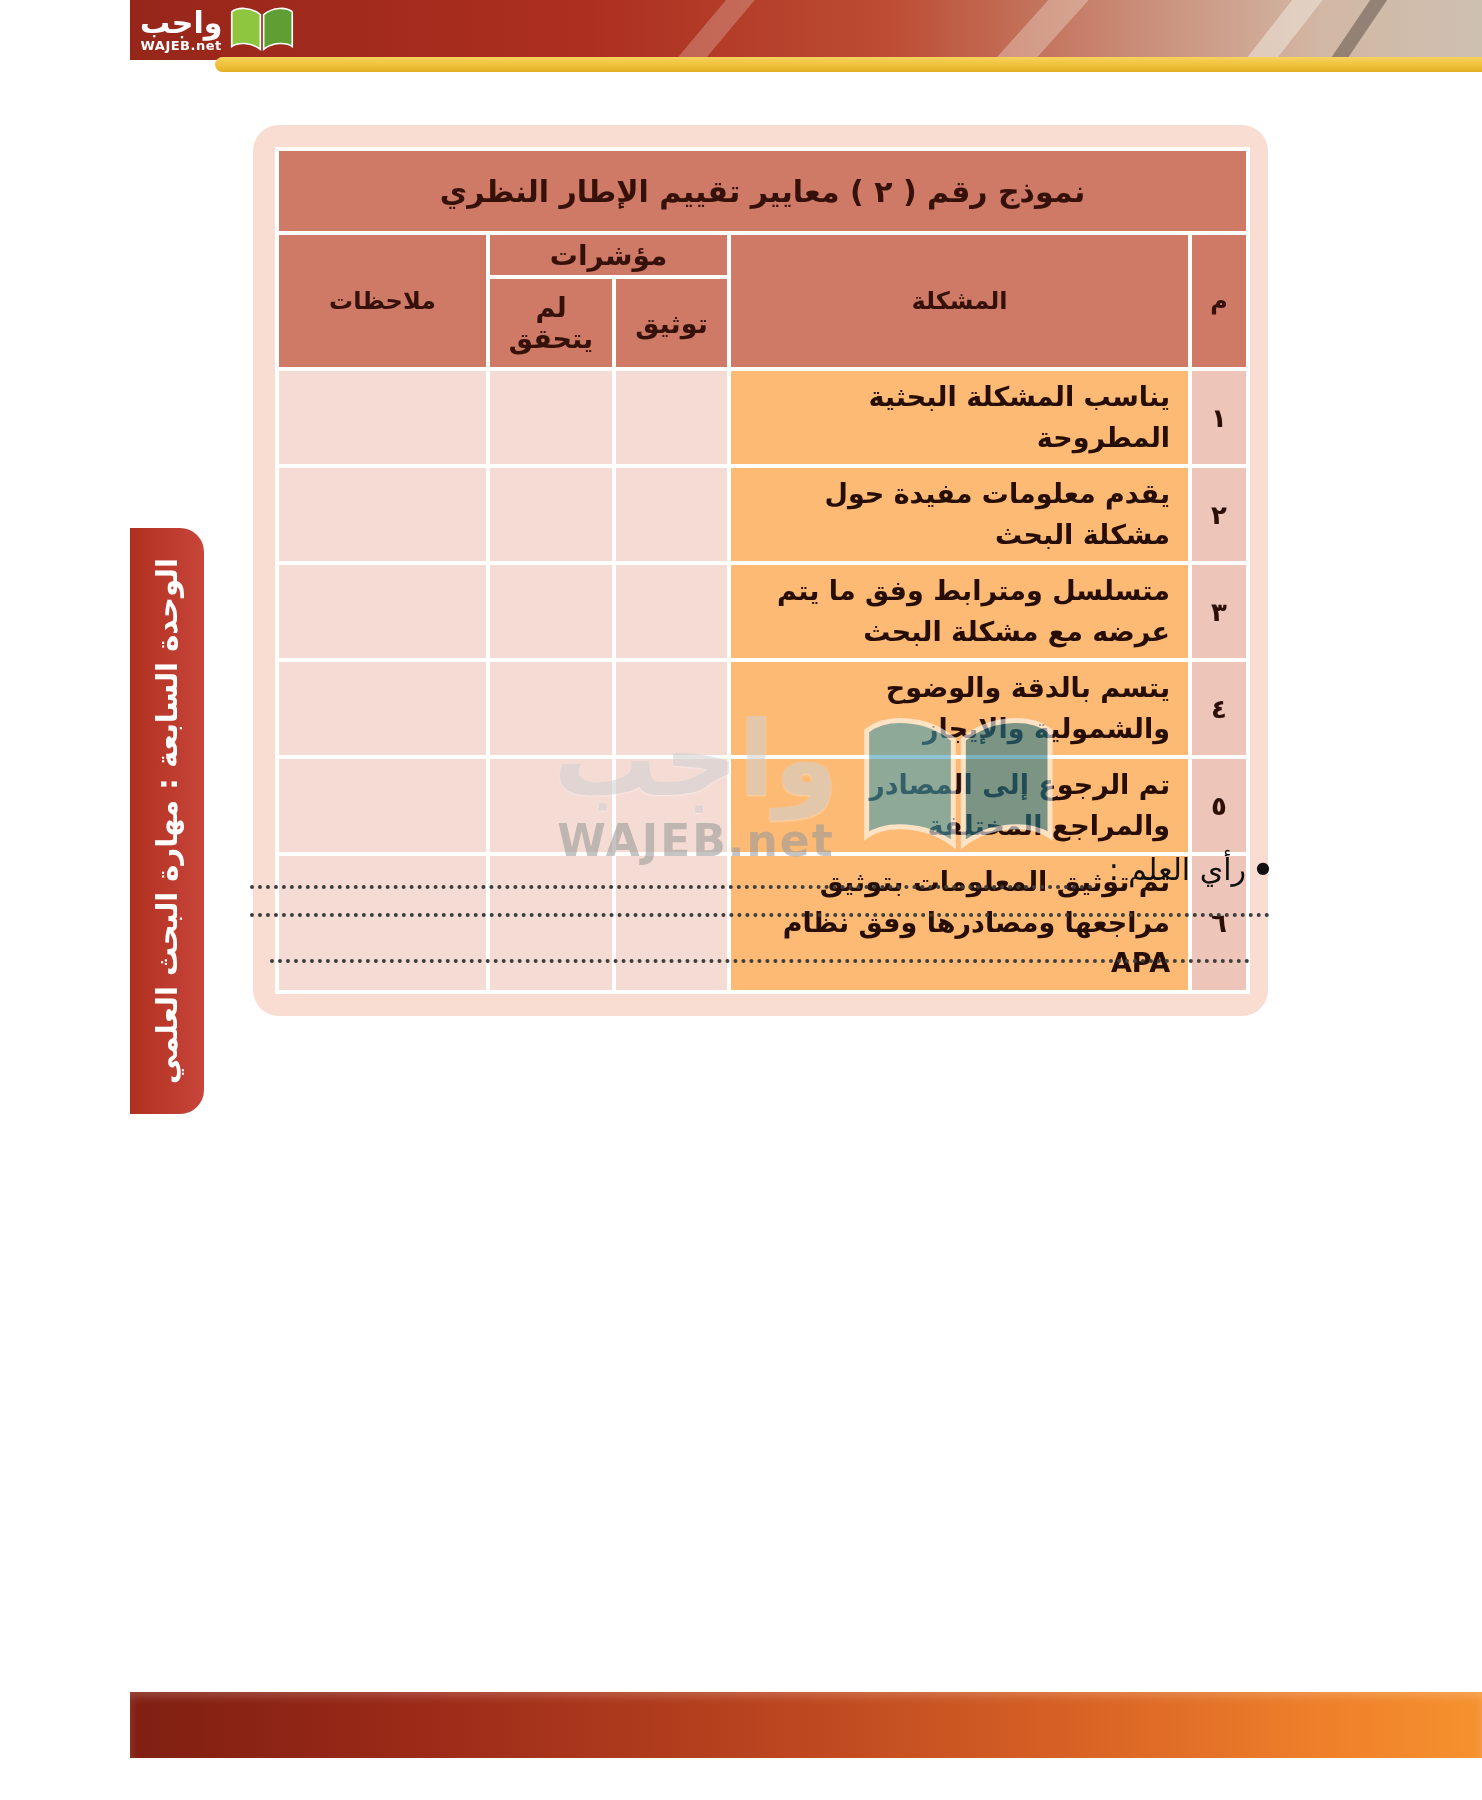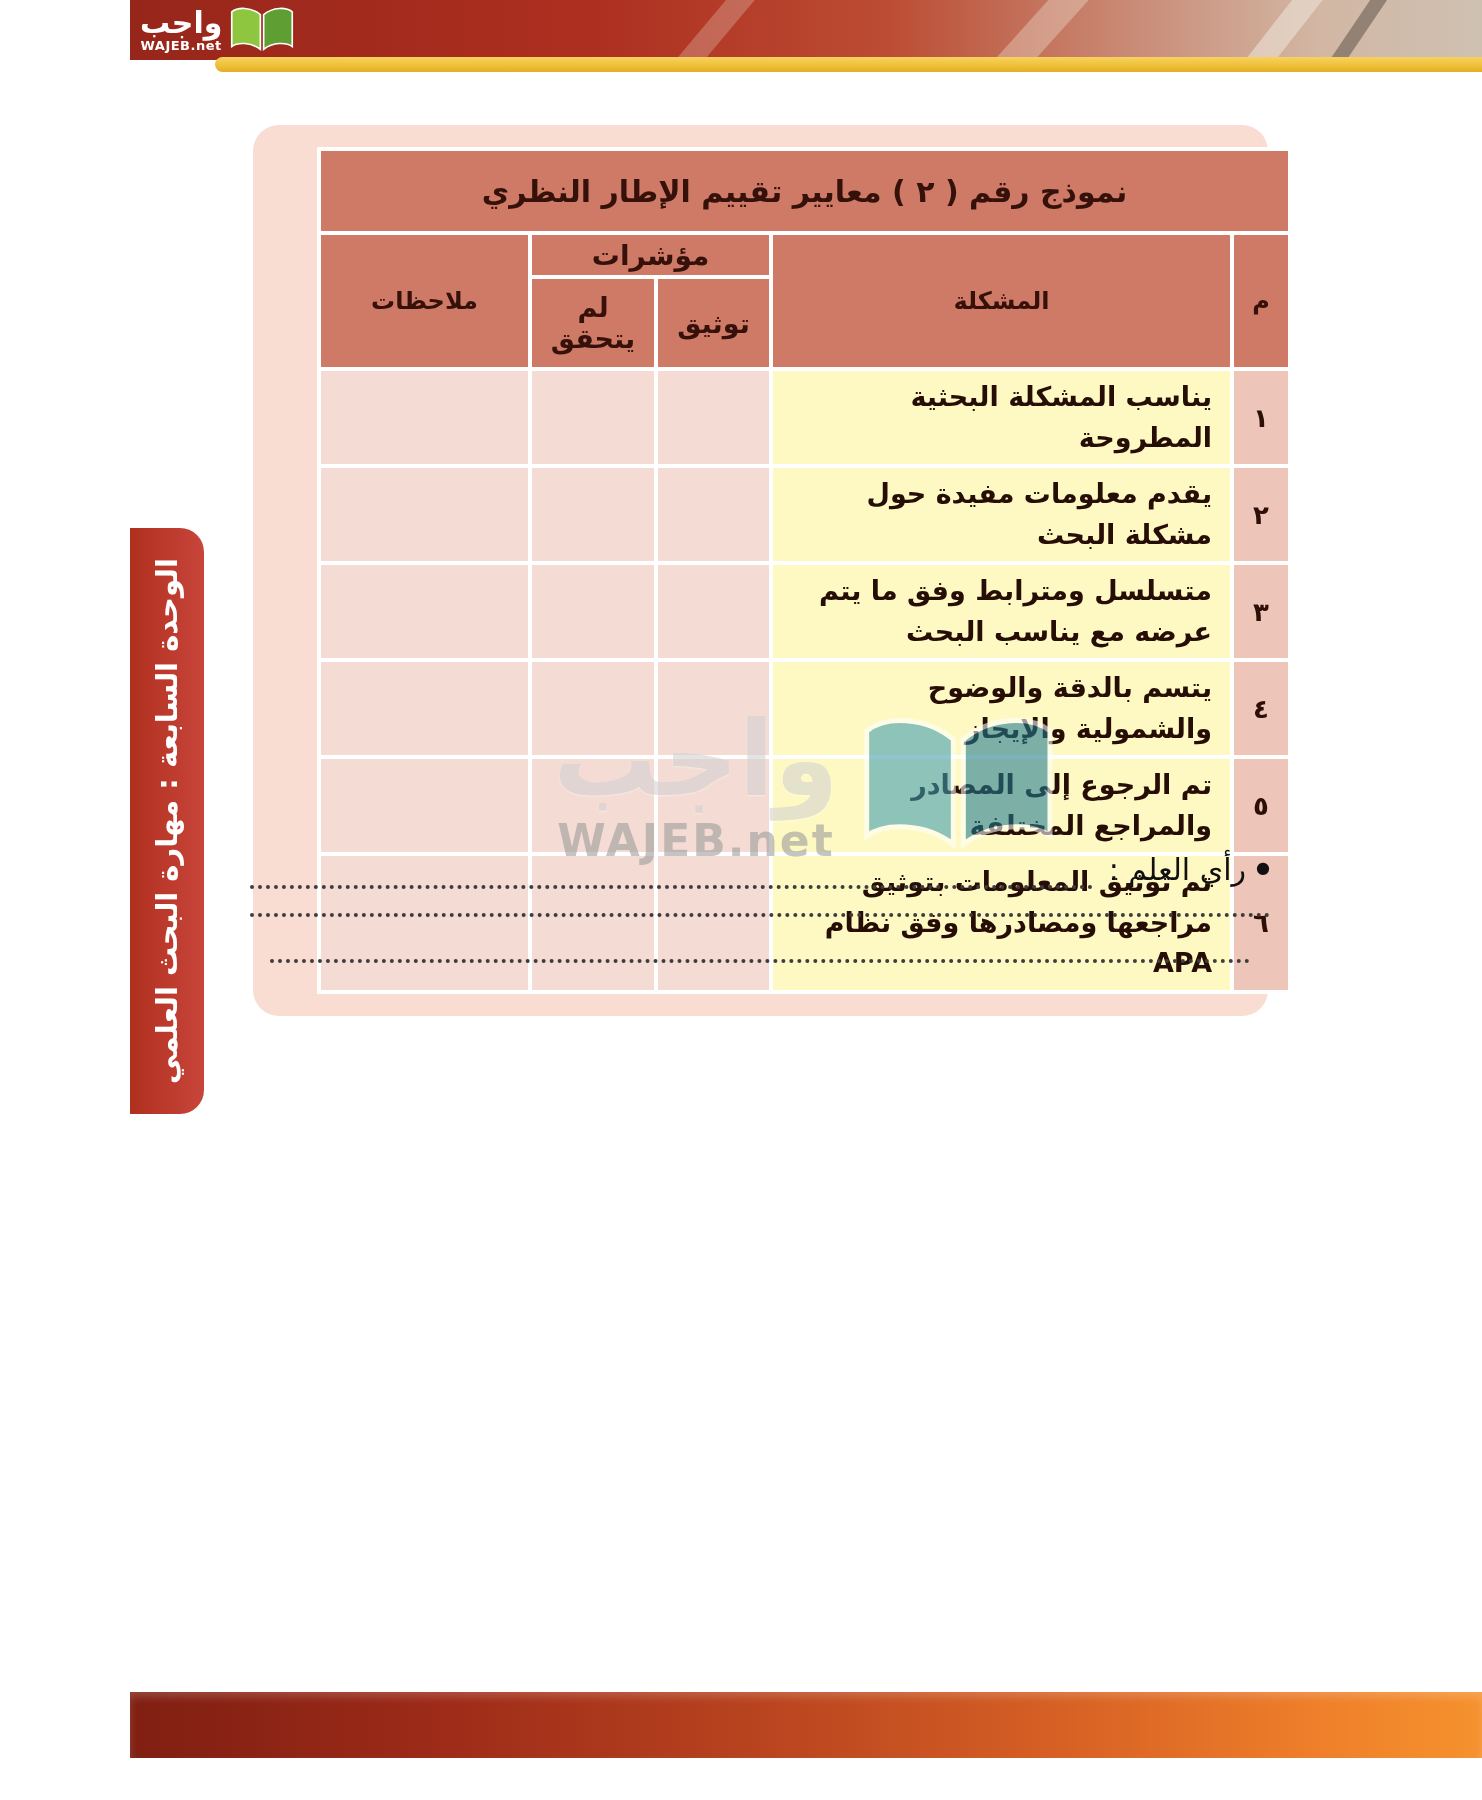--- a/index.html
+++ b/index.html
@@ -22,29 +22,29 @@
   
   .logo { position:absolute; top:2px; left:10px; display:flex; align-items:center; gap:7px; z-index:6; }
   .logo-text { color:#fff; text-align:center; line-height:1.05; }
   .logo-ar { font-size:30px; font-weight:bold; }
   .logo-en { font-size:13px; font-weight:bold; letter-spacing:.5px; }
   .logo-book { width:66px; height:56px; }
 
   
   .table-wrap { position:absolute; left:123px; top:125px; width:1015px;
     background:#f9dcd2; border-radius:26px; padding:22px; z-index:2; }
-  table.eval { width:100%; border-collapse:collapse; table-layout:fixed; direction:rtl;margin-left:42px; }
+  table.eval { width:100%; border-collapse:collapse; table-layout:fixed; direction:rtl; }
   table.eval th, table.eval td { border:4px solid #ffffff; }
   table.eval th { background:#cf7a67; color:#35110a; font-weight:bold; text-align:center; }
   .title-cell { font-size:30px; height:84px; }
   .hdr-ind { font-size:28px; height:44px; }
   .hdr-sub { font-size:27px; height:92px; }
   .hdr-m, .hdr-criterion, .hdr-notes { font-size:24px; }
   td.num-cell { background:#edc6b9; text-align:center; font-size:26px; font-weight:bold; color:#2d0f07; }
-  td.criterion-cell { background:#fef9c3; padding:6px 18px; font-size:27px;
+  td.criterion-cell { background:#fdba74; padding:6px 18px; font-size:27px;
     font-weight:bold; color:#260d05; line-height:1.5; }
   td.blank-cell { background:#f4dbd3; }
   tr.h60 { height:60px; } tr.h58 { height:58px; } tr.h92 { height:92px; }
   tr.h53 { height:53px; } tr.h45 { height:45px; }
 
   
   .watermark { position:absolute; left:50%; top:702px; transform:translateX(-50%);
     display:flex; align-items:center; gap:20px; opacity:.58; z-index:3; pointer-events:none; }
   .wm-text { text-align:center; }
   .wm-ar { font-size:104px; font-weight:bold; color:#d2d2d2; line-height:1;
@@ -140,21 +140,21 @@
         </tr>
         <tr class="h58">
           <td class="num-cell">٢</td>
           <td class="criterion-cell">يقدم معلومات مفيدة حول مشكلة البحث</td>
           <td class="blank-cell"></td>
           <td class="blank-cell"></td>
           <td class="blank-cell"></td>
         </tr>
         <tr class="h92">
           <td class="num-cell">٣</td>
-          <td class="criterion-cell">متسلسل ومترابط وفق ما يتم عرضه مع يناسب البحث</td>
+          <td class="criterion-cell">متسلسل ومترابط وفق ما يتم عرضه مع مشكلة البحث</td>
           <td class="blank-cell"></td>
           <td class="blank-cell"></td>
           <td class="blank-cell"></td>
         </tr>
         <tr class="h53">
           <td class="num-cell">٤</td>
           <td class="criterion-cell">يتسم بالدقة والوضوح والشمولية والإيجاز</td>
           <td class="blank-cell"></td>
           <td class="blank-cell"></td>
           <td class="blank-cell"></td>

